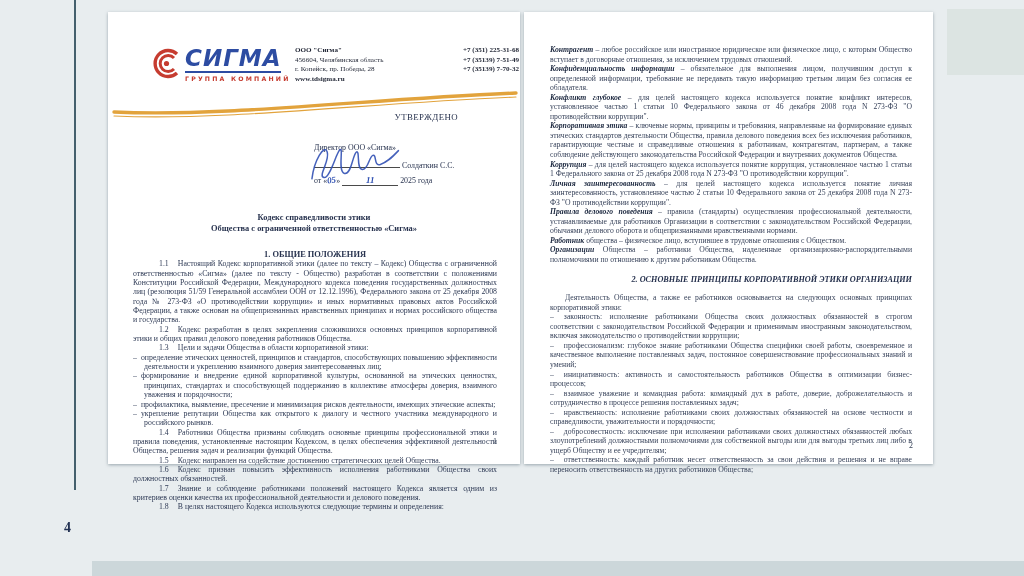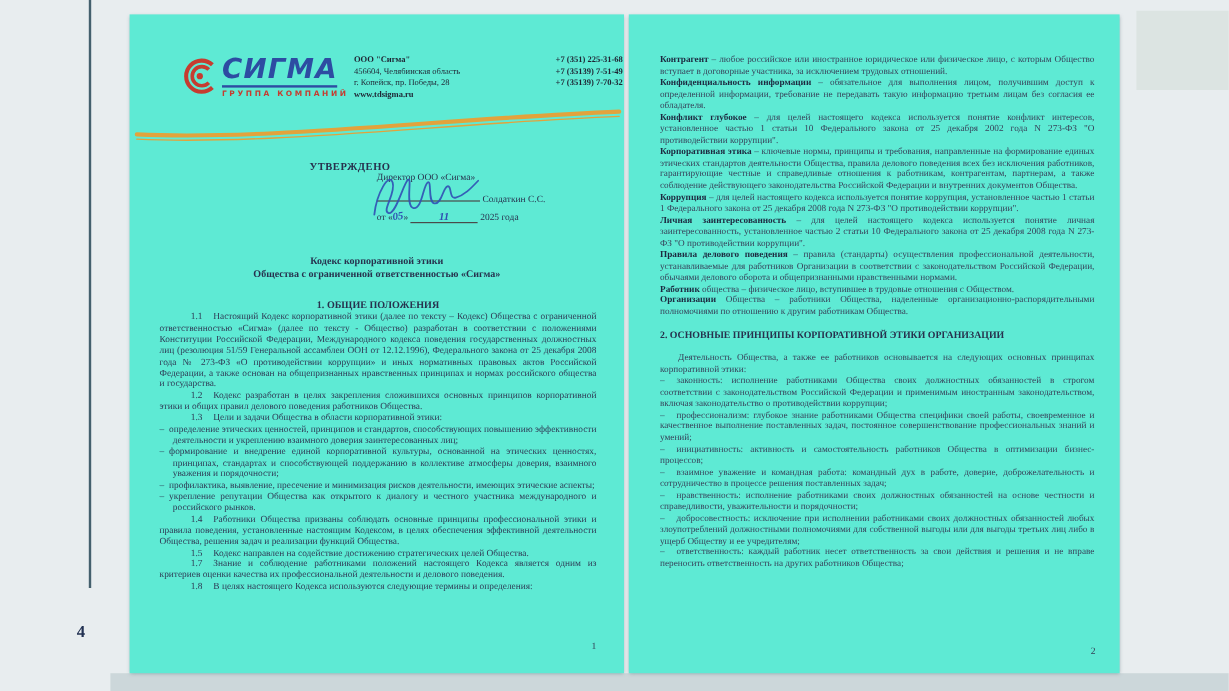--- a/index.html
+++ b/index.html
@@ -7,41 +7,41 @@
        font-family:"Liberation Serif","DejaVu Serif",serif;}
   #slide{position:relative;width:1024px;height:576px;background:#e8edef;}
 
   
   .v-line{position:absolute;left:74px;top:0;width:2px;height:490px;background:#44606d;}
   .corner-rect{position:absolute;left:947px;top:9px;width:77px;height:66px;background:#dce4e2;}
   .bottom-strip{position:absolute;left:92px;top:561px;right:0;height:15px;background:#ccd7da;}
   .slide-num{position:absolute;left:64px;top:520px;font-size:14px;font-weight:bold;color:#223152;}
 
   
-  .page{position:absolute;top:12px;height:549px;background:#5eead4;
+  .page{position:absolute;top:12px;height:452px;background:#ffffff;
         box-shadow:0 1px 3px rgba(90,110,120,.55);color:#333f55;}
   .page-left{left:108px;width:412px;}
   .page-right{left:524px;width:409px;}
 
   
   .logo{position:absolute;left:42px;top:34px;display:flex;align-items:flex-start;}
   .logo-text{margin-left:3px;}
   .brand{font-family:"DejaVu Sans",sans-serif;font-style:italic;font-weight:bold;
          font-size:23px;line-height:24px;color:#2d4ca2;letter-spacing:1px;
          border-bottom:2px solid #2d4ca2;padding-bottom:1px;display:inline-block;}
   .tagline{font-family:"DejaVu Sans",sans-serif;font-weight:bold;font-size:6.2px;
            letter-spacing:2.2px;color:#c63c30;text-align:right;margin-top:2px;}
   .addr{position:absolute;left:187px;top:34px;width:118px;font-size:7.1px;line-height:9.6px;color:#1f2433;}
   .addr .b{font-weight:bold;}
   .phones{position:absolute;left:311px;top:34px;width:95px;font-size:7.1px;line-height:9.6px;
           font-weight:bold;color:#1f2433;margin-left:44px;}
   .swoosh{position:absolute;left:0;top:76px;width:412px;height:32px;}
 
-  .stamp{position:absolute;top:100px;left:150px;width:200px;text-align:left;
-         font-weight:bold;font-size:8.8px;letter-spacing:.4px;color:#27324e;margin-top:22px;}
+  .stamp{position:absolute;top:100px;left:150px;width:200px;text-align:right;
+         font-weight:normal;font-size:8.8px;letter-spacing:.4px;color:#27324e;}
   .approval{position:absolute;top:131px;left:206px;width:190px;font-size:7.9px;color:#27324e;}
   .sig-row{position:relative;margin-top:6px;height:12px;}
   .sig-line{display:inline-block;width:86px;border-bottom:.8px solid #4a4a4a;height:9px;}
   .sig-svg{position:absolute;left:-12px;top:-22px;transform:rotate(-6deg);}
   .hand{color:#2f50b2;font-style:italic;font-weight:bold;font-size:9px;}
   .day{display:inline-block;transform:rotate(-7deg);}
   .month-line{display:inline-block;width:56px;border-bottom:.8px solid #4a4a4a;
               text-align:center;height:10px;}
   .date-row{margin-top:5px;}
 
@@ -53,22 +53,22 @@
   .sec-h{text-align:center;font-weight:bold;font-size:8.4px;margin:0 0 9px 0;color:#27324e;}
   .lp-body p,.rp-body p{margin:0;}
   .para{text-indent:15px;}
   .pnum{margin-right:9px;margin-left:11px;}
   .lbullet{padding-left:11px;text-indent:-11px;}
   .ldash{margin-right:4px;}
 
   
   .rp-body{position:absolute;top:33px;left:26px;right:21px;font-size:7.7px;line-height:9.55px;
            text-align:justify;color:#37425a;}
-  .def b{color:#1d2940;}
-  .rp-h{text-align:left;font-weight:bold;font-size:8.2px;margin:10px 0 9px 0 !important;color:#27324e;}
+  .def b{color:#1d2940;font-style:italic;}
+  .rp-h{text-align:right;font-weight:bold;font-size:8.2px;margin:10px 0 9px 0 !important;color:#27324e;font-style:italic;}
   .rp-intro{text-indent:15px;}
   .rbullet .rdash{margin-right:10px;}
 
   .pageno{position:absolute;font-size:8px;color:#333f55;}
   .pn1{right:23px;bottom:18px;}
   .pn2{right:20px;bottom:14px;}
 </style>
 </head>
 <body>
 
@@ -125,50 +125,51 @@
         <span>Солдаткин С.С.</span>
       </div>
       <div class="date-row">
         <span>от «</span><span class="hand day">05</span><span>»</span>
         <span class="month-line"><span class="hand">11</span></span>
         <span>2025 года</span>
       </div>
     </div>
 
     <div class="lp-title">
-      <div>Кодекс корпоративной этики</div>
+      <div>Кодекс справедливости этики</div>
       <div>Общества с ограниченной ответственностью «Сигма»</div>
     </div>
 
     <div class="lp-body">
       <p class="sec-h">1. ОБЩИЕ ПОЛОЖЕНИЯ</p>
       <div id="lp-paras">
           <p class="para"><span class="pnum">1.1</span><span>Настоящий Кодекс корпоративной этики (далее по тексту – Кодекс) Общества с ограниченной ответственностью «Сигма» (далее по тексту - Общество) разработан в соответствии с положениями Конституции Российской Федерации, Международного кодекса поведения государственных должностных лиц (резолюция 51/59 Генеральной ассамблеи ООН от 12.12.1996), Федерального закона от 25 декабря 2008 года № 273-ФЗ «О противодействии коррупции» и иных нормативных правовых актов Российской Федерации, а также основан на общепризнанных нравственных принципах и нормах российского общества и государства.</span></p>
           <p class="para"><span class="pnum">1.2</span><span>Кодекс разработан в целях закрепления сложившихся основных принципов корпоративной этики и общих правил делового поведения работников Общества.</span></p>
           <p class="para"><span class="pnum">1.3</span><span>Цели и задачи Общества в области корпоративной этики:</span></p>
           <p class="lbullet"><span class="ldash">–</span><span>определение этических ценностей, принципов и стандартов, способствующих повышению эффективности деятельности и укреплению взаимного доверия заинтересованных лиц;</span></p>
           <p class="lbullet"><span class="ldash">–</span><span>формирование и внедрение единой корпоративной культуры, основанной на этических ценностях, принципах, стандартах и способствующей поддержанию в коллективе атмосферы доверия, взаимного уважения и порядочности;</span></p>
           <p class="lbullet"><span class="ldash">–</span><span>профилактика, выявление, пресечение и минимизация рисков деятельности, имеющих этические аспекты;</span></p>
           <p class="lbullet"><span class="ldash">–</span><span>укрепление репутации Общества как открытого к диалогу и честного участника международного и российского рынков.</span></p>
           <p class="para"><span class="pnum">1.4</span><span>Работники Общества призваны соблюдать основные принципы профессиональной этики и правила поведения, установленные настоящим Кодексом, в целях обеспечения эффективной деятельности Общества, решения задач и реализации функций Общества.</span></p>
           <p class="para"><span class="pnum">1.5</span><span>Кодекс направлен на содействие достижению стратегических целей Общества.</span></p>
+          <p class="para"><span class="pnum">1.6</span><span>Кодекс призван повысить эффективность исполнения работниками Общества своих должностных обязанностей.</span></p>
           <p class="para"><span class="pnum">1.7</span><span>Знание и соблюдение работниками положений настоящего Кодекса является одним из критериев оценки качества их профессиональной деятельности и делового поведения.</span></p>
           <p class="para"><span class="pnum">1.8</span><span>В целях настоящего Кодекса используются следующие термины и определения:</span></p>
         </div>
     </div>
 
     <div class="pageno pn1">1</div>
   </div>
 
   <div class="page page-right">
     <div class="rp-body">
       <div id="rp-defs">
-          <p class="def"><b>Контрагент</b><span> – любое российское или иностранное юридическое или физическое лицо, с которым Общество вступает в договорные участника, за исключением трудовых отношений.</span></p>
+          <p class="def"><b>Контрагент</b><span> – любое российское или иностранное юридическое или физическое лицо, с которым Общество вступает в договорные отношения, за исключением трудовых отношений.</span></p>
           <p class="def"><b>Конфиденциальность информации</b><span> – обязательное для выполнения лицом, получившим доступ к определенной информации, требование не передавать такую информацию третьим лицам без согласия ее обладателя.</span></p>
-          <p class="def"><b>Конфликт глубокое</b><span> – для целей настоящего кодекса используется понятие конфликт интересов, установленное частью 1 статьи 10 Федерального закона от 25 декабря 2002 года N 273-ФЗ "О противодействии коррупции".</span></p>
+          <p class="def"><b>Конфликт глубокое</b><span> – для целей настоящего кодекса используется понятие конфликт интересов, установленное частью 1 статьи 10 Федерального закона от 46 декабря 2008 года N 273-ФЗ "О противодействии коррупции".</span></p>
           <p class="def"><b>Корпоративная этика</b><span> – ключевые нормы, принципы и требования, направленные на формирование единых этических стандартов деятельности Общества, правила делового поведения всех без исключения работников, гарантирующие честные и справедливые отношения к работникам, контрагентам, партнерам, а также соблюдение действующего законодательства Российской Федерации и внутренних документов Общества.</span></p>
           <p class="def"><b>Коррупция</b><span> – для целей настоящего кодекса используется понятие коррупция, установленное частью 1 статьи 1 Федерального закона от 25 декабря 2008 года N 273-ФЗ "О противодействии коррупции".</span></p>
           <p class="def"><b>Личная заинтересованность</b><span> – для целей настоящего кодекса используется понятие личная заинтересованность, установленное частью 2 статьи 10 Федерального закона от 25 декабря 2008 года N 273-ФЗ "О противодействии коррупции".</span></p>
           <p class="def"><b>Правила делового поведения</b><span> – правила (стандарты) осуществления профессиональной деятельности, устанавливаемые для работников Организации в соответствии с законодательством Российской Федерации, обычаями делового оборота и общепризнанными нравственными нормами.</span></p>
           <p class="def"><b>Работник</b><span> общества – физическое лицо, вступившее в трудовые отношения с Обществом.</span></p>
           <p class="def"><b>Организации</b><span> Общества – работники Общества, наделенные организационно-распорядительными полномочиями по отношению к другим работникам Общества.</span></p>
         </div>
       <p class="rp-h">2. ОСНОВНЫЕ ПРИНЦИПЫ КОРПОРАТИВНОЙ ЭТИКИ ОРГАНИЗАЦИИ</p>
       <p class="rp-intro">Деятельность Общества, а также ее работников основывается на следующих основных принципах корпоративной этики:</p>
       <div id="rp-princ">

